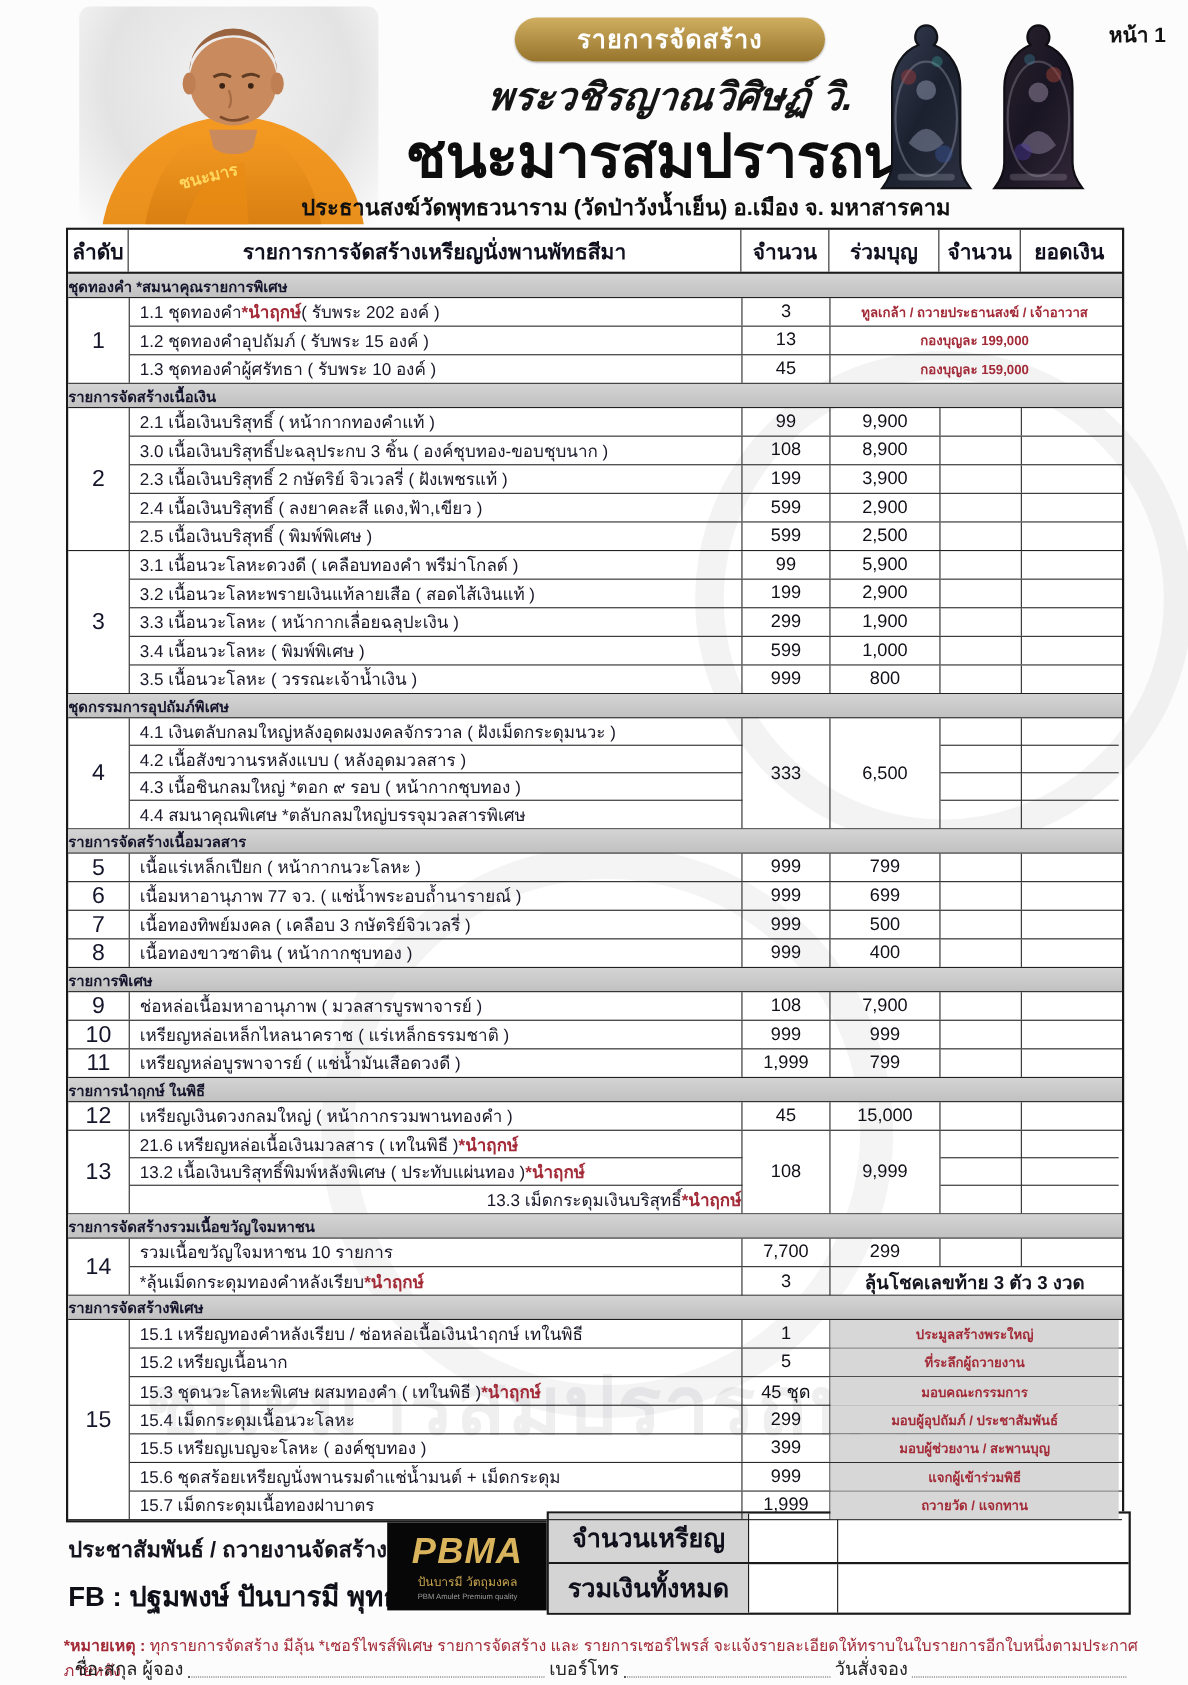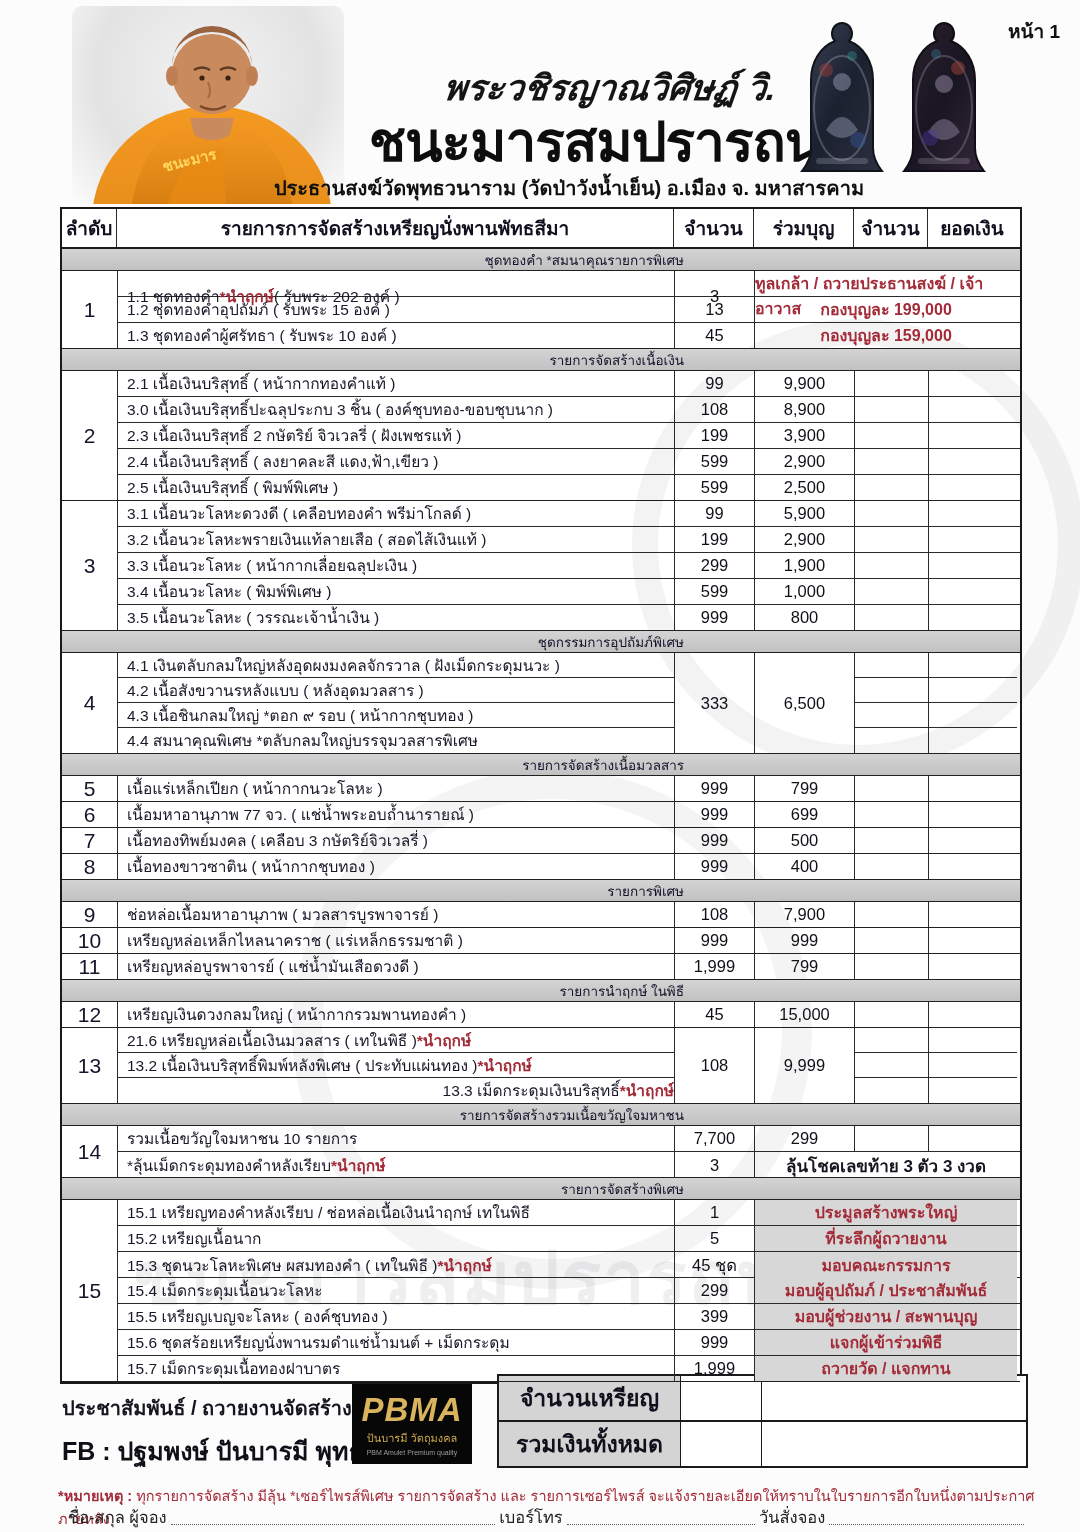--- a/index.html
+++ b/index.html
@@ -27,46 +27,46 @@
   .wm2{left:230px;top:560px;width:460px;height:460px;border:30px solid rgba(100,100,110,.07);}
   .wmtext{position:absolute;left:70px;top:1010px;font-size:74px;font-weight:900;
           color:rgba(140,140,148,.14);white-space:nowrap;letter-spacing:2px;z-index:0;pointer-events:none;}
   .hrow{position:relative;z-index:1;display:grid;grid-template-columns:55px 557px 80px 100px 74px 88px;
         height:38px;border-bottom:2px solid #1c1c1c;background:#fff;}
   .hcell{display:flex;align-items:center;justify-content:center;font-size:19px;font-weight:bold;
          color:#10101f;border-right:1px solid #2a2a2a;}
   .hcell:last-child{border-right:none;}
   .secrow{position:relative;z-index:1;height:21px;background:linear-gradient(#d4d4d4,#c1c1c1);
           border-bottom:1px solid #202020;display:flex;align-items:center;}
-  .secrow span{width:622px;text-align:right;font-size:13.5px;font-weight:normal;color:#14142c;}
+  .secrow span{width:622px;text-align:left;font-size:13.5px;font-weight:bold;color:#14142c;}
   .grp{position:relative;z-index:1;display:flex;border-bottom:1px solid #202020;}
   .gnum{width:55px;border-right:1px solid #2a2a2a;display:flex;align-items:center;justify-content:center;
         font-size:21px;color:#14142a;}
   .grows{flex:1;display:flex;flex-direction:column;}
   .irow{display:grid;grid-template-columns:557px 80px 100px 74px 88px;height:25px;border-bottom:1px solid #2a2a2a;}
   .grows .irow:last-child{border-bottom:none;}
   .mgrid{flex:1;display:grid;grid-template-columns:557px 80px 100px 74px 88px;grid-auto-rows:25px;}
   .mgrid .lc,.mgrid .q2c,.mgrid .tc{border-bottom:1px solid #2a2a2a;}
   .lastrow{border-bottom:none!important;}
   .lc{padding-left:9px;font-size:15.5px;color:#181828;display:flex;align-items:center;white-space:nowrap;
       border-right:1px solid #2a2a2a;}
   .red{color:#a32b38;font-weight:bold;}
   .qc,.ac{display:flex;align-items:center;justify-content:center;font-size:16.5px;color:#101018;
           border-right:1px solid #2a2a2a;font-weight:500;}
   .q2c{border-right:1px solid #2a2a2a;}
   .tc{}
-  .nc{grid-column:3/6;display:flex;align-items:center;justify-content:center;font-size:16px;
+  .nc{grid-column:3/6;display:flex;align-items:center;justify-content:center;font-size:12px;
       font-weight:bold;color:#a32b38;}
   .nc.gray{background:#d7d7d7;}
   .nc.dark{color:#15151f;font-size:17px;font-weight:600;}
   
   .credit{position:absolute;left:62px;top:1392px;}
   .credit .l1{font-size:20px;font-weight:bold;color:#15151f;}
   .credit .l2{font-size:25px;font-weight:bold;color:#0f0f18;margin-top:7px;}
-  .logo{position:absolute;left:352px;top:1384px;width:120px;height:80px;background:#070707;
+  .logo{position:absolute;left:352px;top:1384px;width:146px;height:80px;background:#070707;
         display:flex;flex-direction:column;align-items:center;justify-content:center;}
   .logo .t{font-size:33px;font-weight:900;font-style:italic;color:#d9b45c;letter-spacing:1px;line-height:1;}
   .logo .s{font-size:11px;color:#caa64f;margin-top:3px;}
   .logo .q{font-size:7px;color:#9a9a9a;margin-top:2px;}
   .sum{position:absolute;left:497px;top:1374px;width:527px;border:2px solid #1a1a1a;background:#fff;}
   .sumrow{display:grid;grid-template-columns:182px 81px 260px;height:44px;}
   .sumrow:first-child{border-bottom:2px solid #1a1a1a;}
   .sl{background:#d4d4d4;font-size:23px;font-weight:bold;display:flex;align-items:center;justify-content:center;
       border-right:1px solid #1a1a1a;color:#10101c;}
   .sq{border-right:1px solid #1a1a1a;}
@@ -102,20 +102,21 @@
       <circle cx="130" cy="72" r="2.6" fill="#3a2314"></circle>
       <circle cx="156" cy="72" r="2.6" fill="#3a2314"></circle>
       <path d="M136 76 q4 10 0 16" stroke="#a56b42" stroke-width="2" fill="none"></path>
       <path d="M128 100 q12 7 26 0" stroke="#7a4a2a" stroke-width="2.5" fill="none"></path>
       <path d="M96 198 C108 160 124 146 150 142 L154 198 Z" fill="#e88c14" opacity=".7"></path>
       <text x="92" y="166" font-size="15" font-weight="bold" fill="#ffd75e" transform="rotate(-14 92 166)">ชนะมาร</text>
     </svg>
   </div>
 
   <div class="pagenum">หน้า 1</div>
+  <div class="badge">รายการจัดสร้าง</div>
   <div class="monkname">พระวชิรญาณวิศิษฏ์ วิ.</div>
   <div class="maintitle">ชนะมารสมปรารถนา</div>
   <div class="subtitle">ประธานสงฆ์วัดพุทธวนาราม (วัดป่าวังน้ำเย็น) อ.เมือง จ. มหาสารคาม</div>
 
   <div class="amulets">
     <svg width="92" height="162" viewBox="0 0 92 162">
       <defs>
         <linearGradient id="am1" x1="0" y1="0" x2="1" y2="1">
           <stop offset="0" stop-color="#3a4356"></stop>
             <stop offset=".5" stop-color="#1c2130"></stop>

